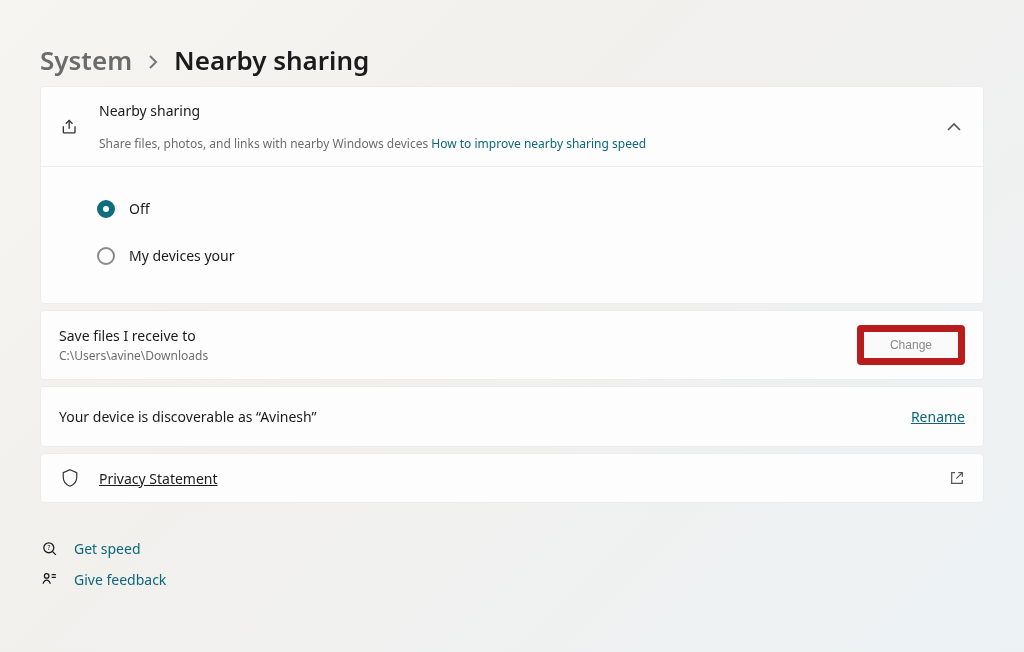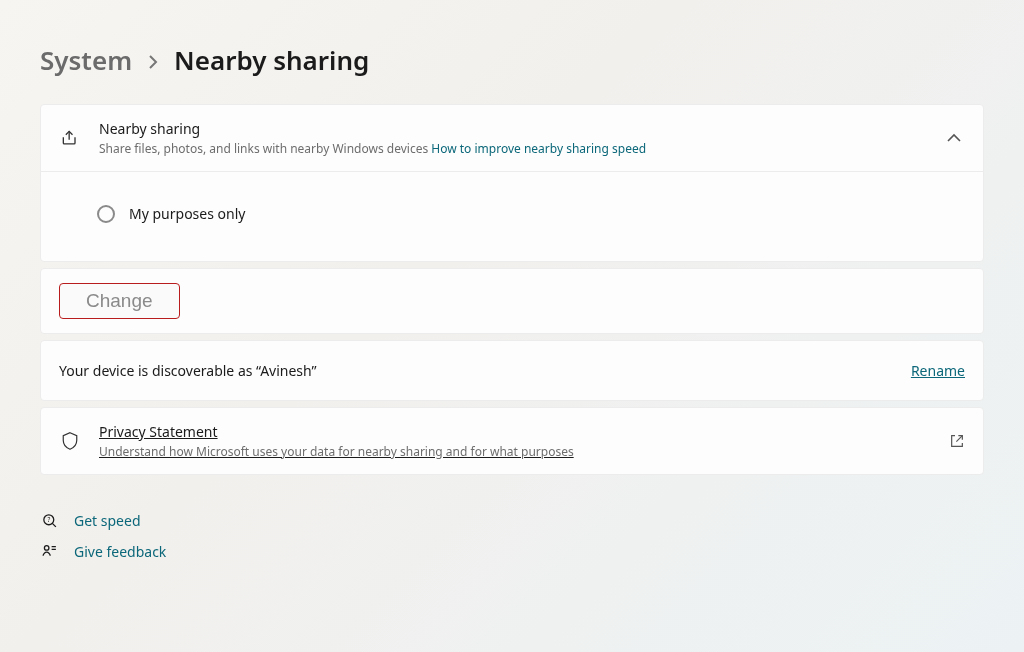--- a/index.html
+++ b/index.html
@@ -12,21 +12,21 @@
     color: #1b1b1b;
     overflow: hidden;
   }
   .page {
     padding: 42px 40px 20px 40px;
   }
   .breadcrumb {
     display: flex;
     align-items: center;
     gap: 16px;
-    margin-bottom: 26px;
+    margin-bottom: 8px;
   }
   .breadcrumb .crumb-parent {
     font-size: 26px;
     font-weight: 600;
     color: #6b6b6b;
     cursor: pointer;
   }
   .breadcrumb .chevron {
     color: #777;
     font-size: 15px;
@@ -49,21 +49,21 @@
     display: flex;
     align-items: center;
     padding: 14px 22px 14px 18px;
     gap: 18px;
     cursor: pointer;
     border-bottom: 1px solid #ececec;
   }
   .section-header .icon { width: 22px; display:flex; justify-content:center; color:#333; }
   .section-header .texts { flex: 1; }
   .section-header .title { font-size: 14px; color:#1b1b1b; }
-  .section-header .subtitle { font-size: 12px; color:#6d6d6d; margin-top:2px; }
+  .section-header .subtitle { font-size: 12px; color:#6d6d6d; margin-top:15px; }
   .section-header .subtitle a,
   .section-header .subtitle .link { color:#0b6779; text-decoration:none; }
   .section-header .chev { color:#555; }
 
   .radio-group {
     padding: 18px 22px 24px 56px;
   }
   .radio-row {
     display: flex;
     align-items: center;
@@ -84,24 +84,24 @@
 
   .row-card {
     display:flex;
     align-items:center;
     padding: 14px 18px;
   }
   .row-card .rc-texts { flex:1; }
   .row-card .rc-title { font-size:14px; color:#1b1b1b; }
   .row-card .rc-sub { font-size:12px; color:#6d6d6d; margin-top:2px; }
   .btn {
-    border: 1px solid #b91c1c;
+    border: 7px solid #b91c1c;
     background: #fafafa;
     color:#8a8a8a;
-    font-size: 19px;
+    font-size: 12px;
     padding: 6px 26px;
     border-radius: 4px;
     cursor: default;
   }
   .link-action {
     color:#0b6779;
     font-size:14px;
     cursor:pointer;
     text-decoration:underline;
   }
@@ -152,46 +152,55 @@
       </div>
       <span class="chev">
         <svg width="14" height="10" viewBox="0 0 14 10">
             <path d="M1 8 L7 2 L13 8" fill="none" stroke="#555" stroke-width="1.6"></path>
           </svg>
       </span>
     </div>
 
     <div class="radio-group">
       <div class="radio-row">
+        <span class="radio-outer selected">
+            <span class="radio-inner"></span>
+          </span>
+        <span class="radio-label">Off</span>
+      </div>
+      <div class="radio-row">
         <span class="radio-outer"></span>
-        <span class="radio-label">My purposes only</span>
+        <span class="radio-label">My devices your</span>
       </div>
     </div>
   </div>
 
   <div class="card row-card">
+    <div class="rc-texts">
+      <div class="rc-title">Save files I receive to</div>
+      <div class="rc-sub">C:\Users\avine\Downloads</div>
+    </div>
     <button class="btn">Change</button>
   </div>
 
   <div class="card row-card" style="padding:20px 18px;align-items:flex-end;">
     <div class="rc-texts">
       <div class="rc-title">Your device is discoverable as “Avinesh”</div>
     </div>
     <span class="link-action">Rename</span>
   </div>
 
   <div class="card row-card icon-row">
     <span class="left-icon">
       <svg width="18" height="20" viewBox="0 0 24 26" fill="none" stroke="#333" stroke-width="1.6">
         <path d="M12 2 L21 6 v6 c0 6 -4 10 -9 12 C7 22 3 18 3 12 V6 Z"></path>
       </svg>
     </span>
     <div class="rc-texts">
       <div class="rc-title">Privacy Statement</div>
-      <div class="rc-sub">Understand how Microsoft uses your data for nearby sharing and for what purposes</div>
     </div>
     <span>
       <svg width="16" height="16" viewBox="0 0 24 24" fill="none" stroke="#555" stroke-width="1.8">
         <path d="M9 4 H4 v16 h16 v-5"></path>
         <path d="M14 4 h6 v6"></path>
         <path d="M20 4 L11 13"></path>
       </svg>
     </span>
   </div>
 

